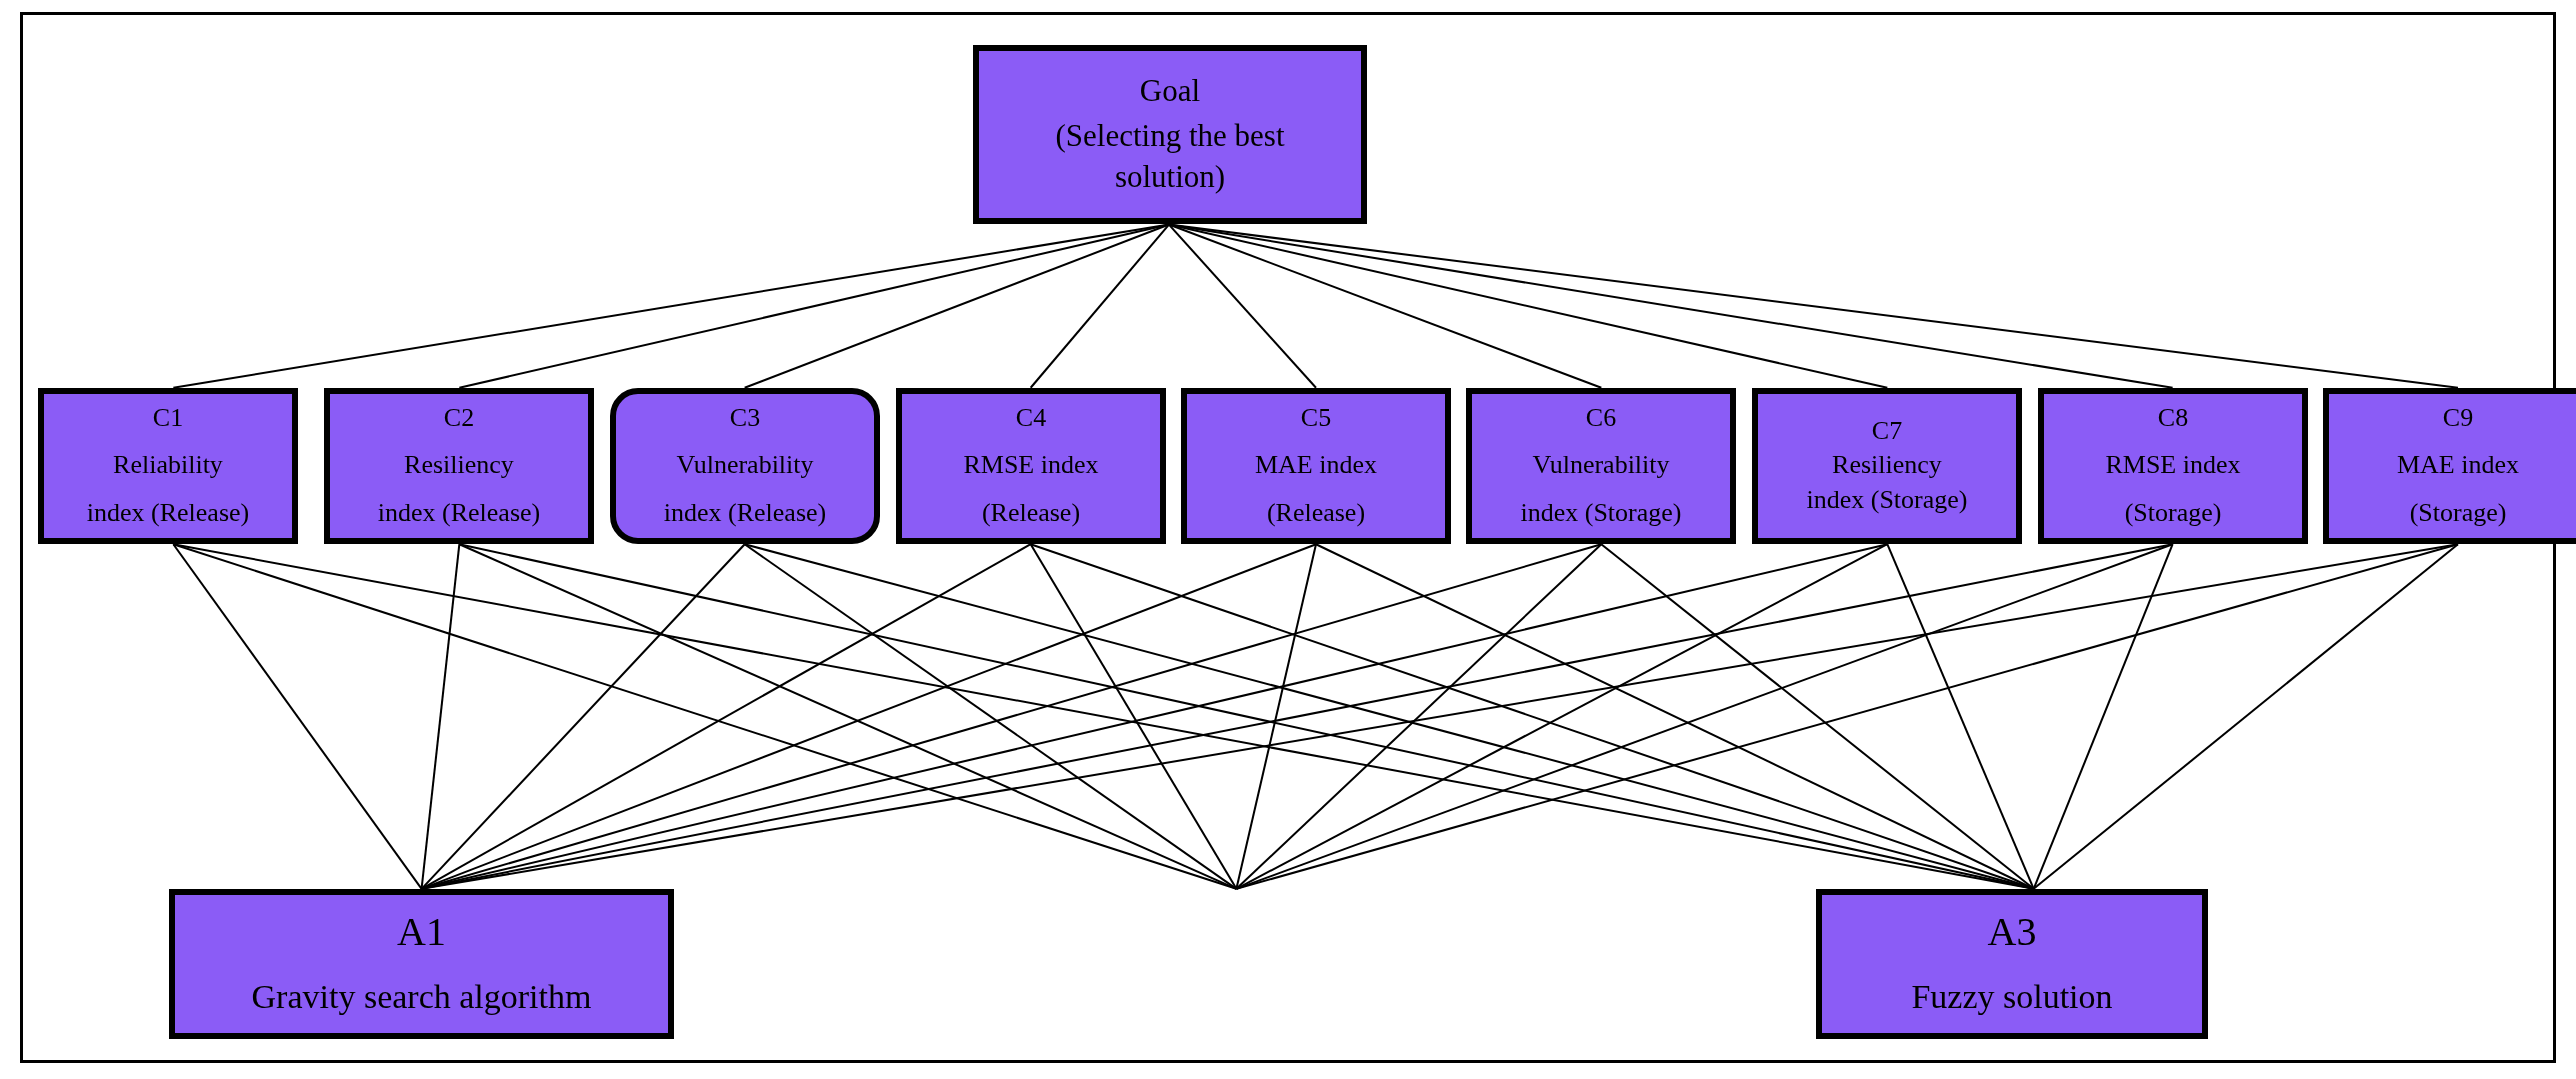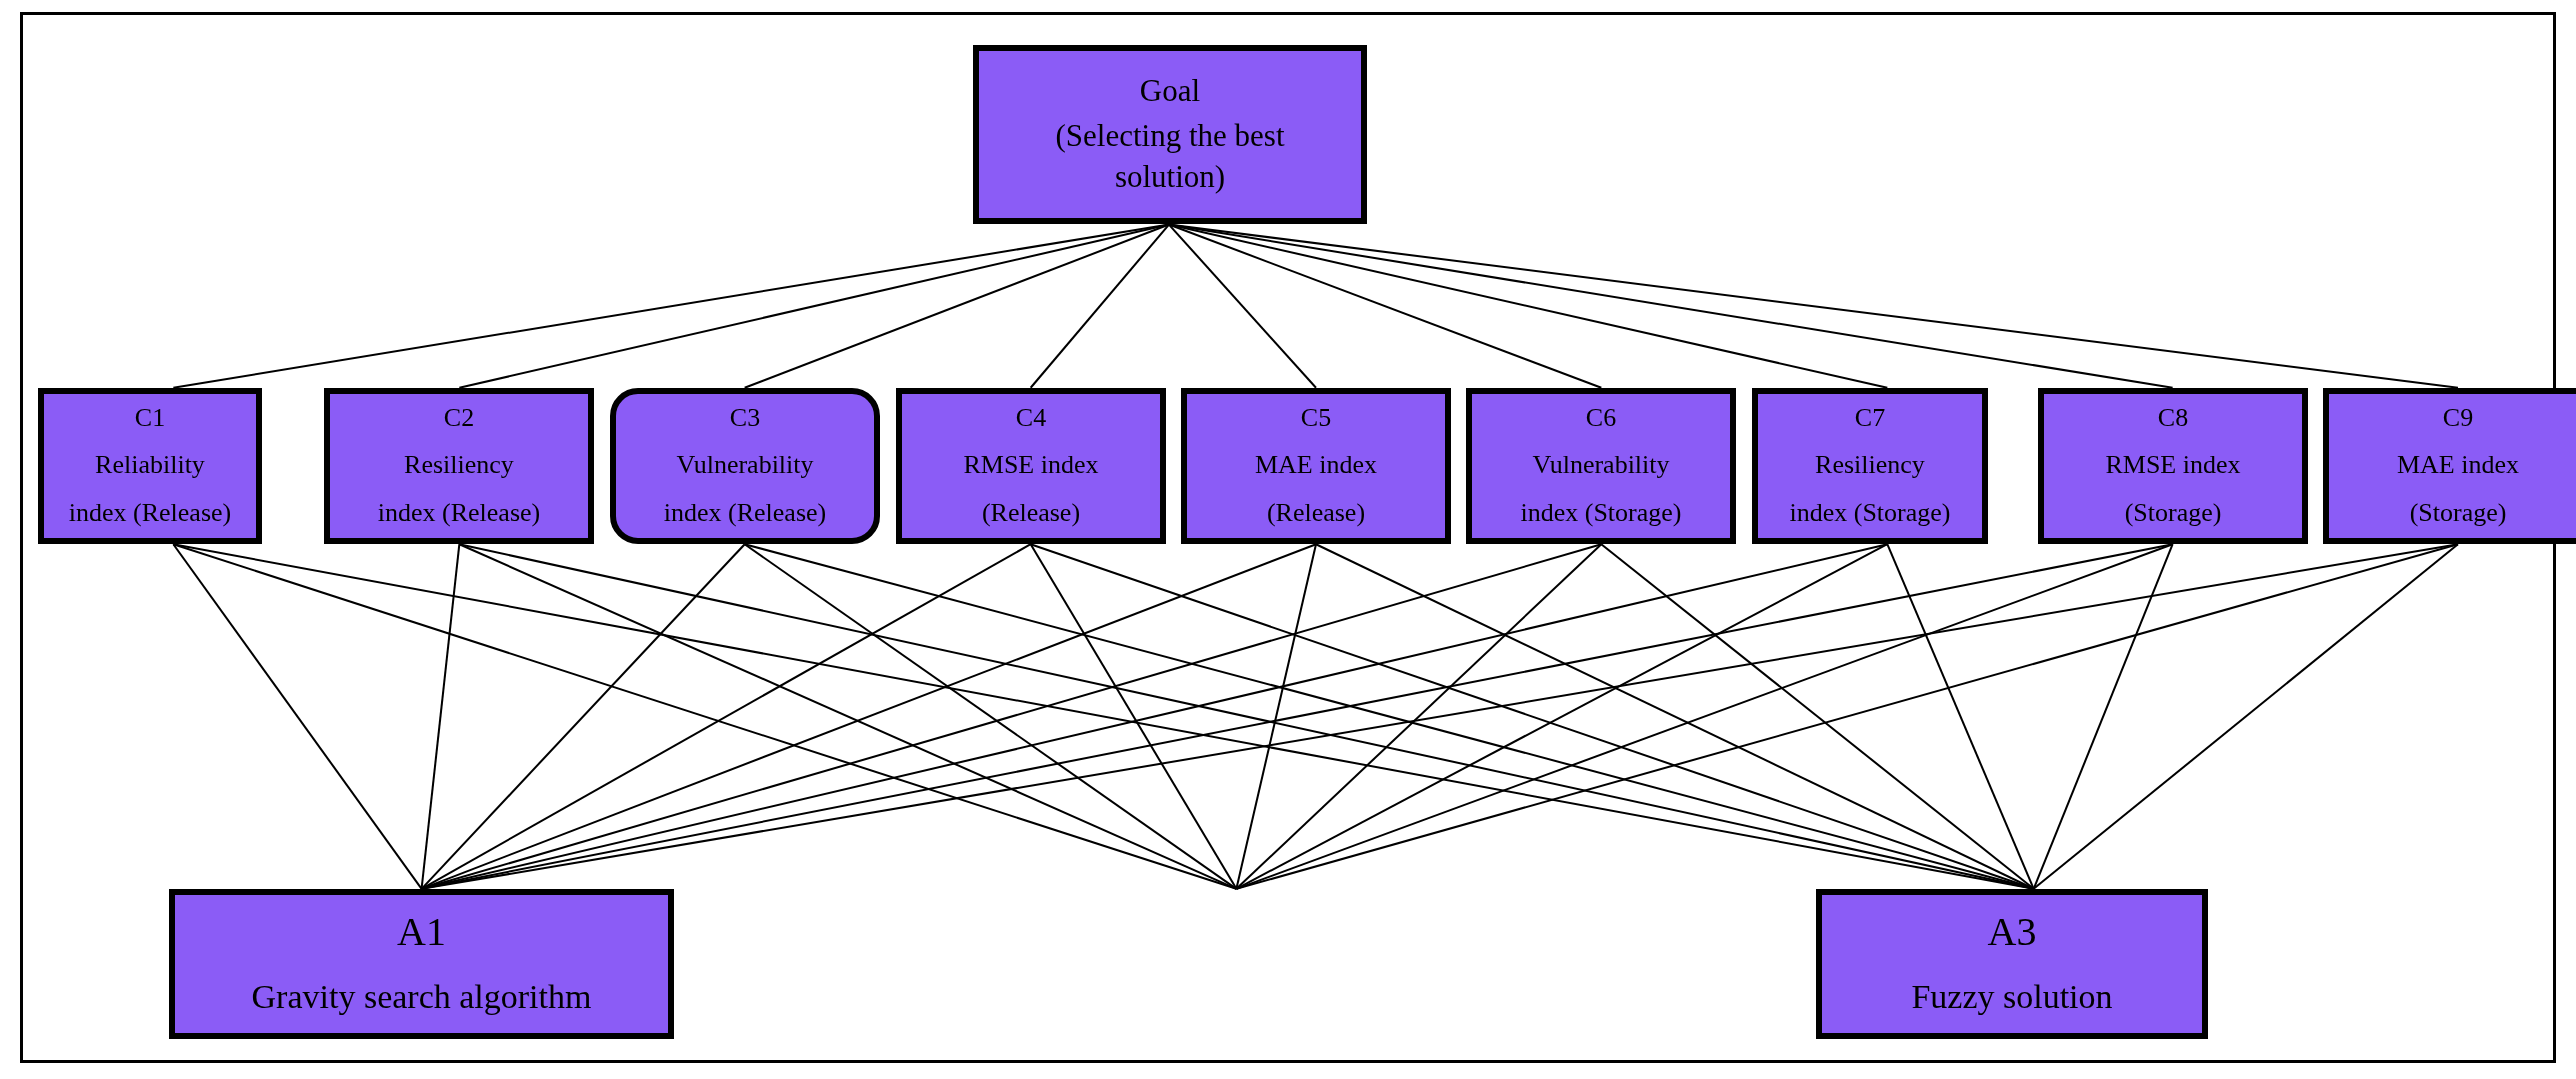--- a/index.html
+++ b/index.html
@@ -130,21 +130,21 @@
       <line x1="3644" y1="807" x2="1833" y2="1318" stroke="#000000" stroke-width="3" shape-rendering="geometricPrecision"></line>
       <line x1="3644" y1="807" x2="3015" y2="1318" stroke="#000000" stroke-width="3" shape-rendering="geometricPrecision"></line>
     </svg>
 
   <div class="node" id="node-goal">
     <span class="line line-1">Goal</span>
     <span class="line line-2">(Selecting the best</span>
     <span class="line line-3">solution)</span>
   </div>
 
-  <div class="node criterion" id="node-c1" style="left:38px;width:224px;">
+  <div class="node criterion" id="node-c1" style="left:38px;width:260px;">
     <span class="line line-1">C1</span>
     <span class="line line-2">Reliability</span>
     <span class="line line-3">index (Release)</span>
   </div>
   <div class="node criterion" id="node-c2" style="left:324px;width:270px;">
     <span class="line line-1">C2</span>
     <span class="line line-2">Resiliency</span>
     <span class="line line-3">index (Release)</span>
   </div>
   <div class="node criterion" id="node-c3" style="left:610px;width:270px;border-radius:28px;">
@@ -160,21 +160,21 @@
   <div class="node criterion" id="node-c5" style="left:1181px;width:270px;">
     <span class="line line-1">C5</span>
     <span class="line line-2">MAE index</span>
     <span class="line line-3">(Release)</span>
   </div>
   <div class="node criterion" id="node-c6" style="left:1466px;width:270px;">
     <span class="line line-1">C6</span>
     <span class="line line-2">Vulnerability</span>
     <span class="line line-3">index (Storage)</span>
   </div>
-  <div class="node criterion" id="node-c7" style="left:1752px;width:236px;">
+  <div class="node criterion" id="node-c7" style="left:1752px;width:270px;justify-content:center;">
     <span class="line line-1">C7</span>
     <span class="line line-2">Resiliency</span>
     <span class="line line-3">index (Storage)</span>
   </div>
   <div class="node criterion" id="node-c8" style="left:2038px;width:270px;">
     <span class="line line-1">C8</span>
     <span class="line line-2">RMSE index</span>
     <span class="line line-3">(Storage)</span>
   </div>
   <div class="node criterion" id="node-c9" style="left:2323px;width:270px;">

